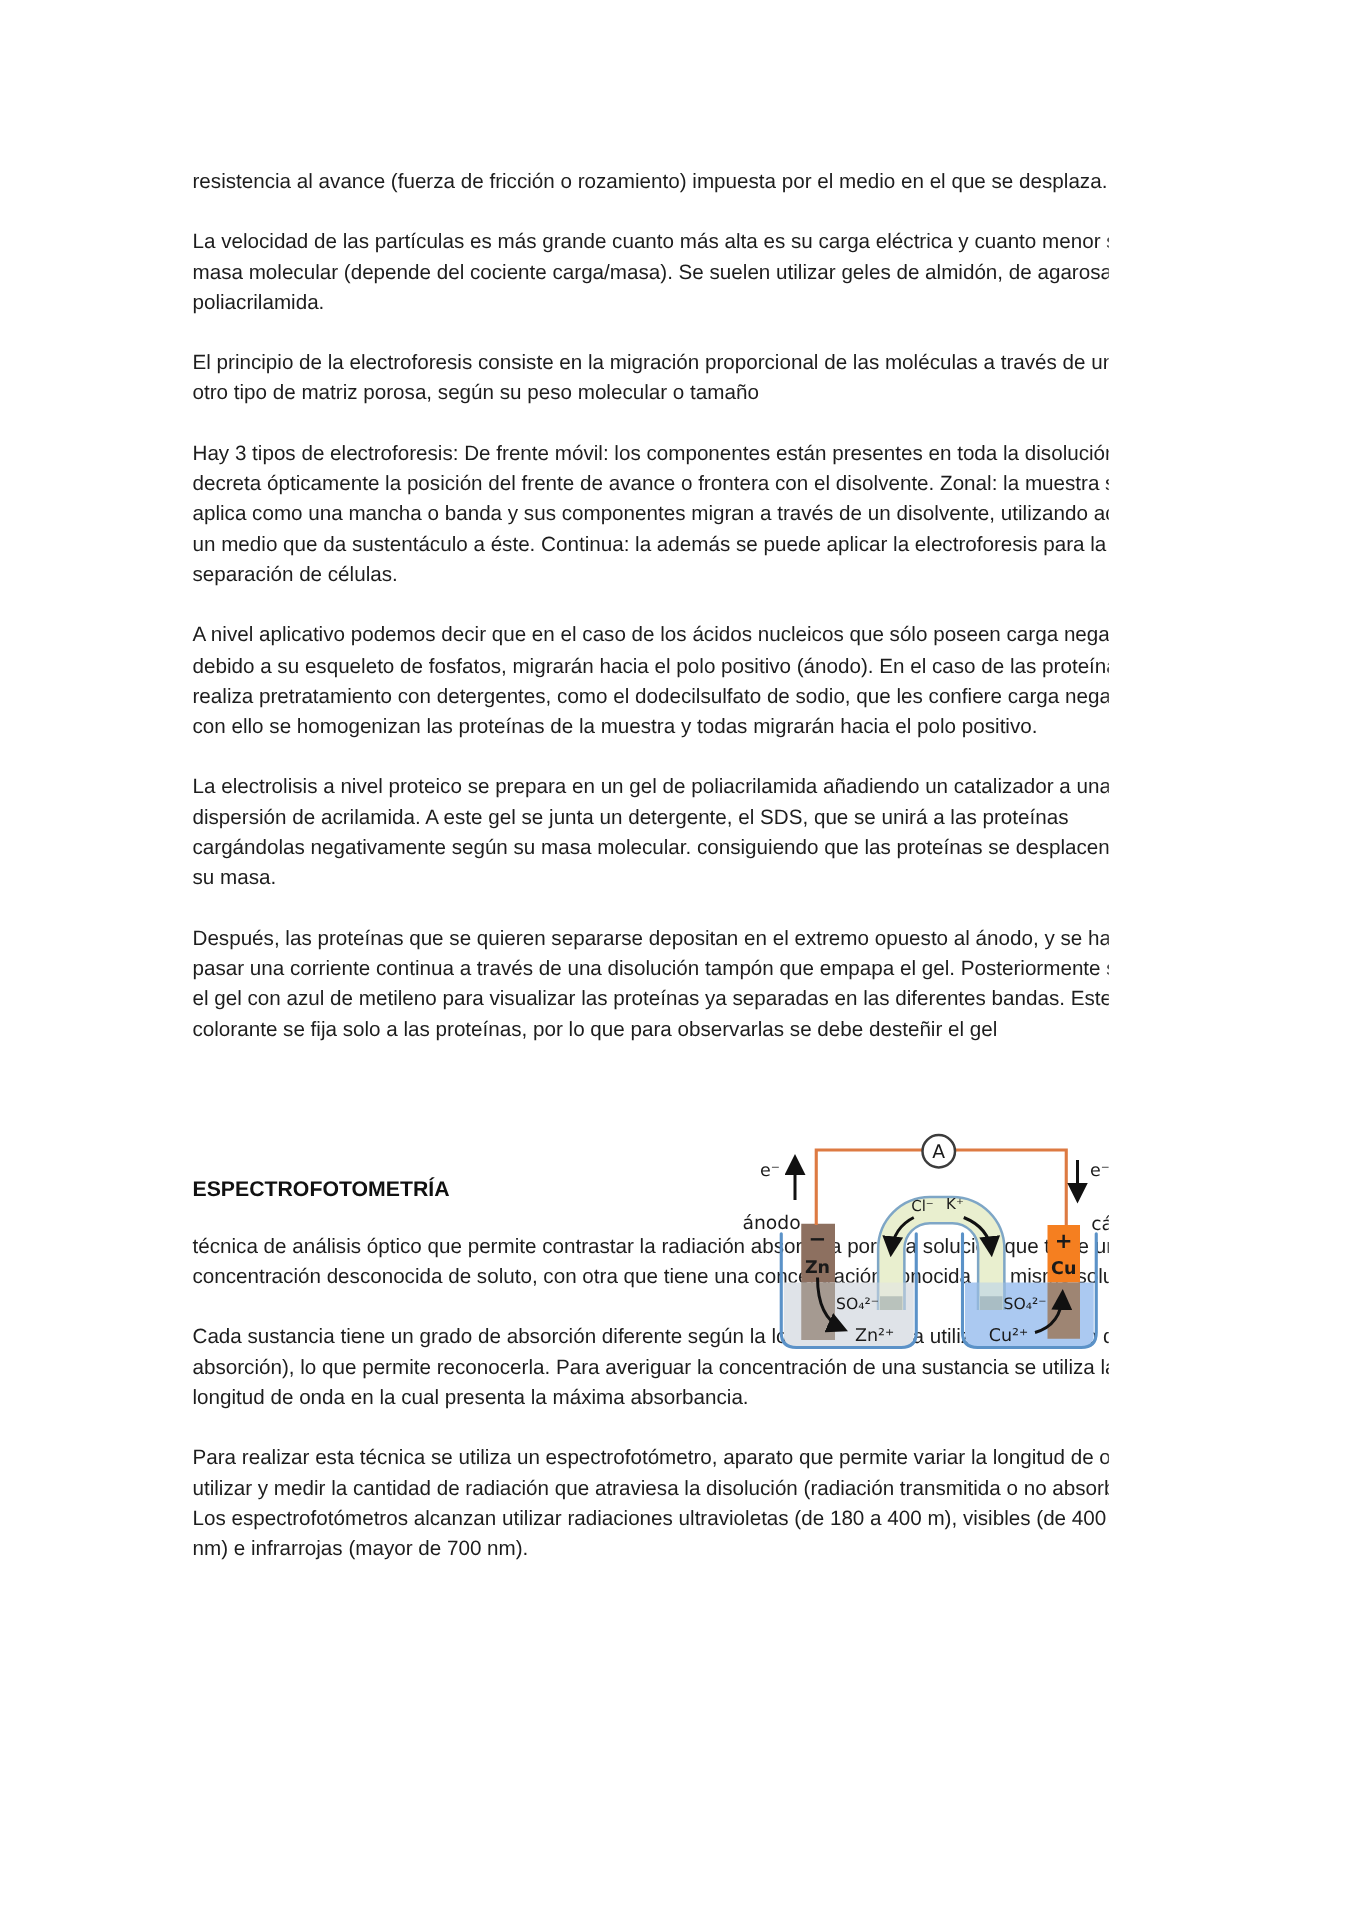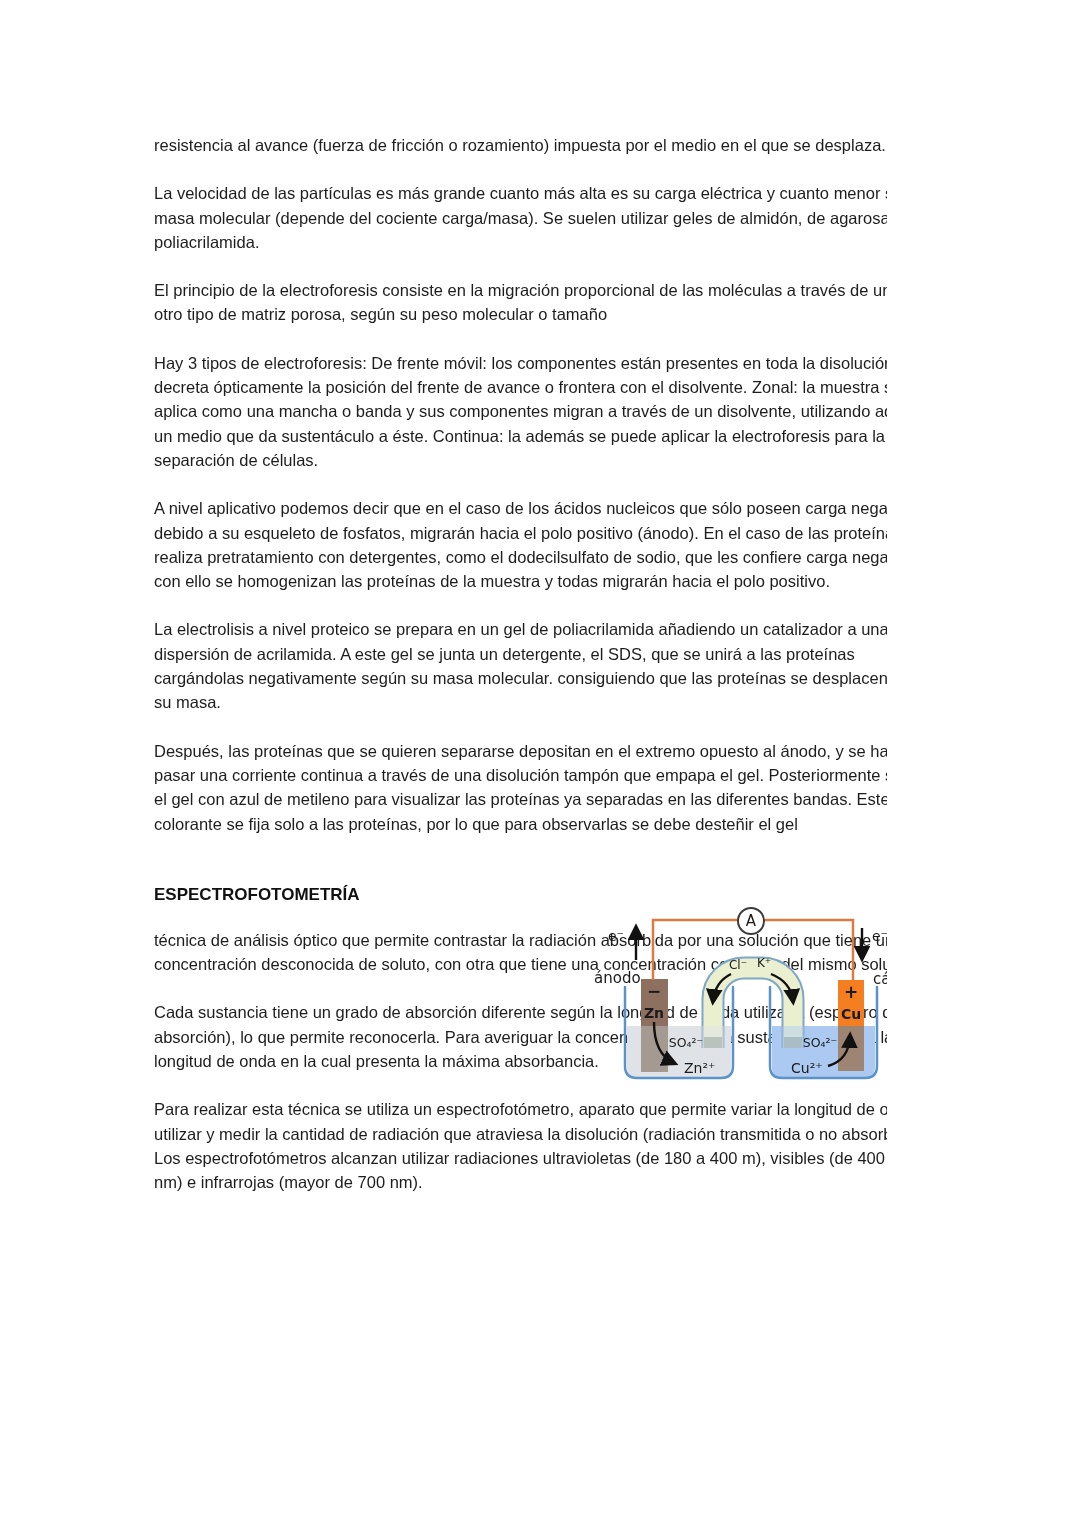--- a/index.html
+++ b/index.html
@@ -21,21 +21,21 @@
   .content p {
     font-size:16.5px;
     line-height:24.3px;
     margin-bottom:24px;
     color:#1d1d1d;
   }
   .content h2 {
     font-size:17px;
     font-weight:bold;
     line-height:24px;
-    margin-top:47px;
+    margin-top:104px;
     margin-bottom:21px;
     color:#111;
   }
   .diagram {
     position:absolute;
     left:592px; top:896px;
     width:350px; height:198px;
   }
   .diagram text {
     font-family:"DejaVu Sans","Liberation Sans",sans-serif;

